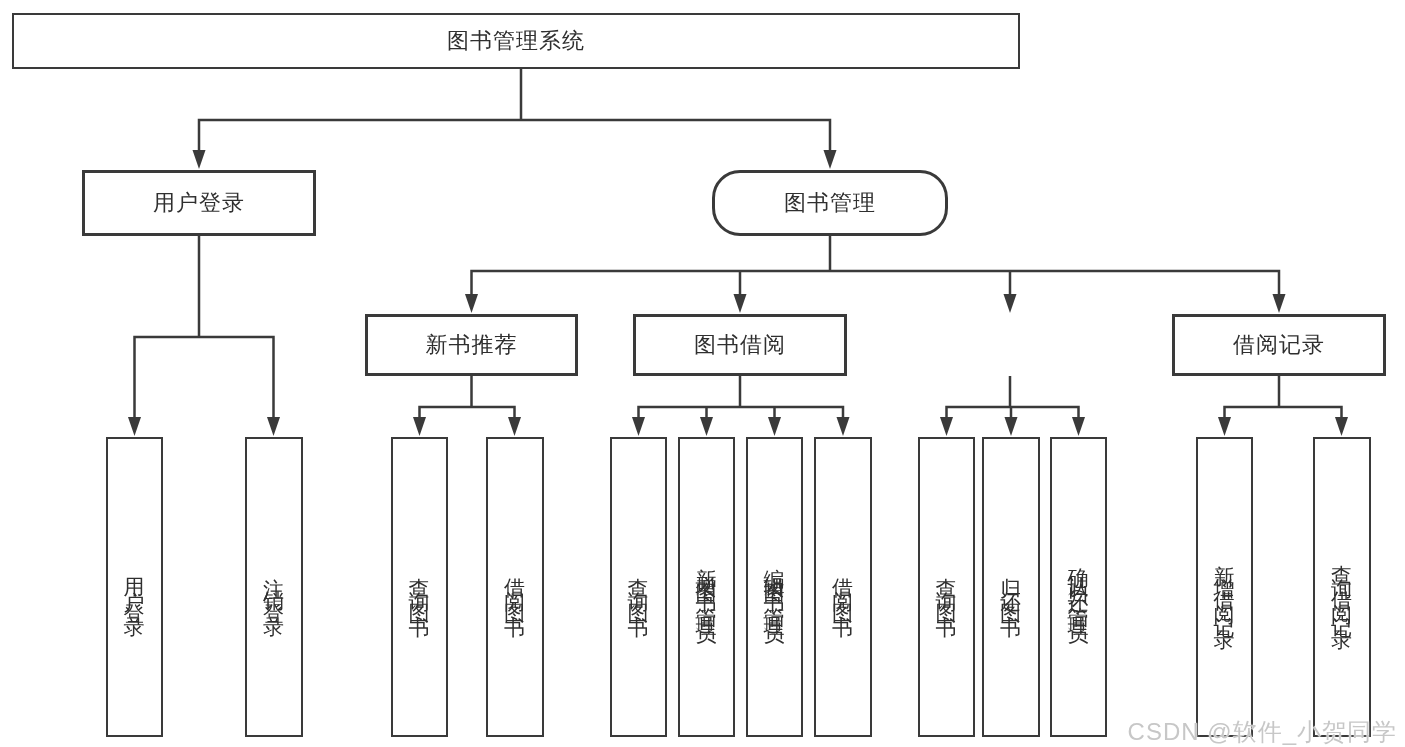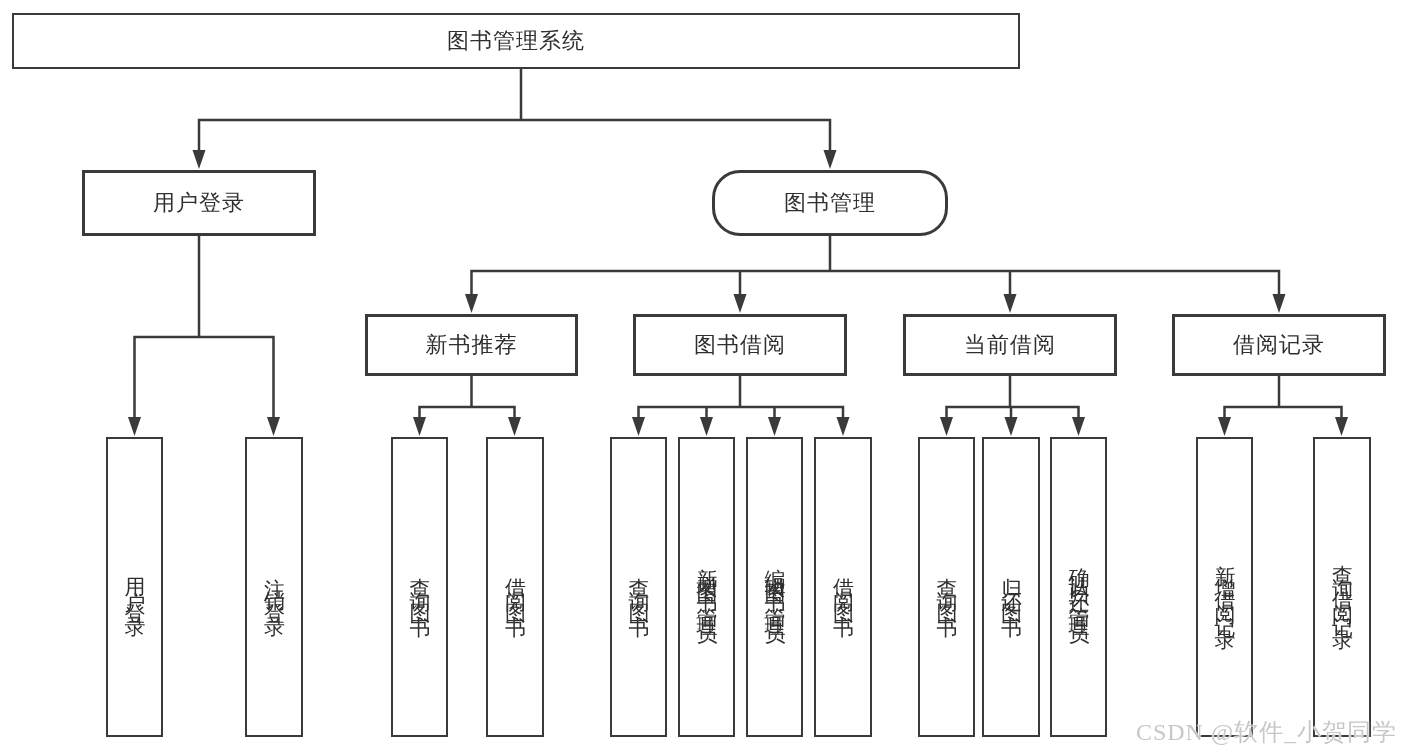--- a/index.html
+++ b/index.html
@@ -1,21 +1,21 @@
 <!DOCTYPE html>
 <html style="--line: #3a3a3a; --text: #2f2f2f; --wm: #c7c7c7; --bg: #ffffff;"><head>
 <meta charset="utf-8">
 <style>
   :root{
     --line:#3a3a3a; --text:#2f2f2f; --wm:#c7c7c7; --bg:#ffffff;
   }
   html,body{margin:0;padding:0;background:var(--bg);}
   .stage{
     position:relative; width:1405px; height:747px; background:var(--bg);
-    font-family:Liberation Serif, serif; color:var(--text);
+    font-family:Liberation Sans, sans-serif; color:var(--text);
     overflow:hidden;
   }
   .wires{position:absolute;left:0;top:0;width:1405px;height:747px;pointer-events:none;}
   .wires path{fill:none;stroke:var(--line);stroke-width:2.5;stroke-linejoin:miter;}
   .wires polygon{fill:var(--line);stroke:none;}
   .node{
     position:absolute; box-sizing:border-box; background:#fff;
     border:2px solid var(--line);
     display:flex; align-items:center; justify-content:center;
     font-size:22px; letter-spacing:1px; white-space:nowrap;
@@ -82,23 +82,20 @@
   <div class="node mid" style="left:712px;top:170px;width:236px;height:66px;border-radius:28px;">
     <span>图书管理</span>
   </div>
 
   <div class="node mid" style="left:365px;top:314px;width:213px;height:62px;align-items:center;">
     <span>新书推荐</span>
   </div>
   <div class="node mid" style="left:633px;top:314px;width:214px;height:62px;text-align:center;">
     <span>图书借阅</span>
   </div>
-  <div class="node mid" style="left:903px;top:314px;width:214px;height:62px;">
-    <span>当前借阅</span>
-  </div>
   <div class="node mid" style="left:1172px;top:314px;width:214px;height:62px;">
     <span>借阅记录</span>
   </div>
 
   <div class="node leaf" style="left:106px;top:437px;width:57px;height:300px;">
     <span class="vtext">用户登录</span>
   </div>
   <div class="node leaf" style="left:245px;top:437px;width:58px;height:300px;">
     <span class="vtext">注销登录</span>
   </div>

